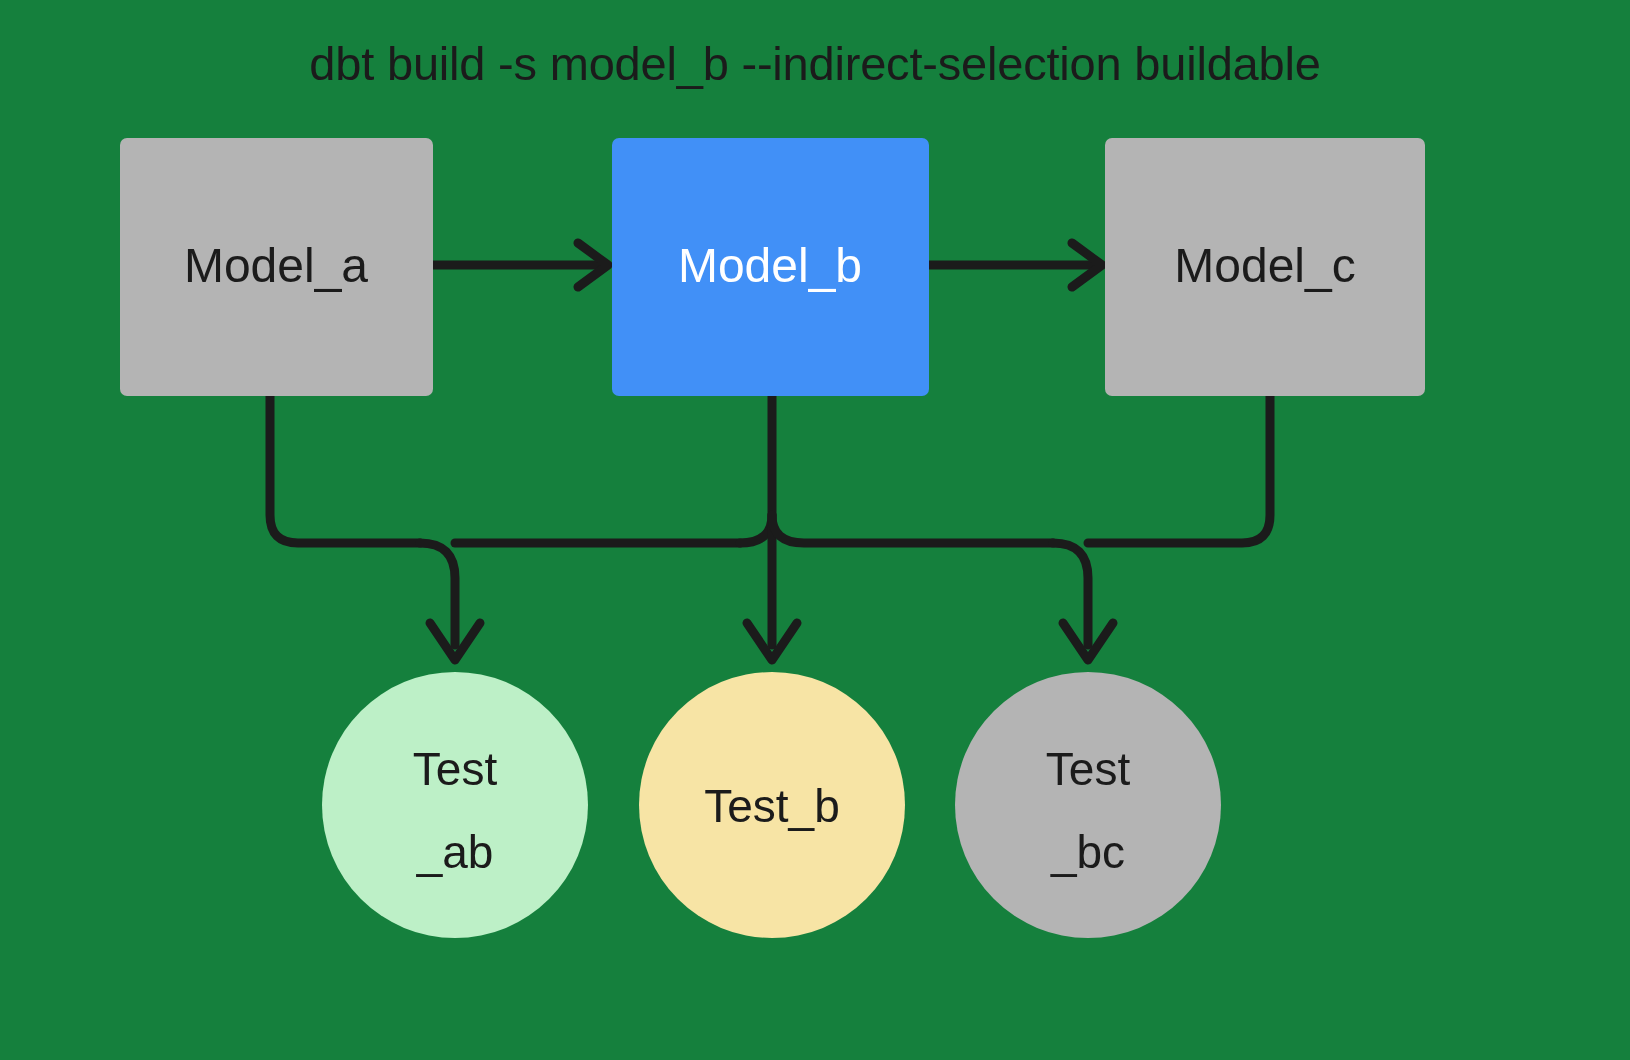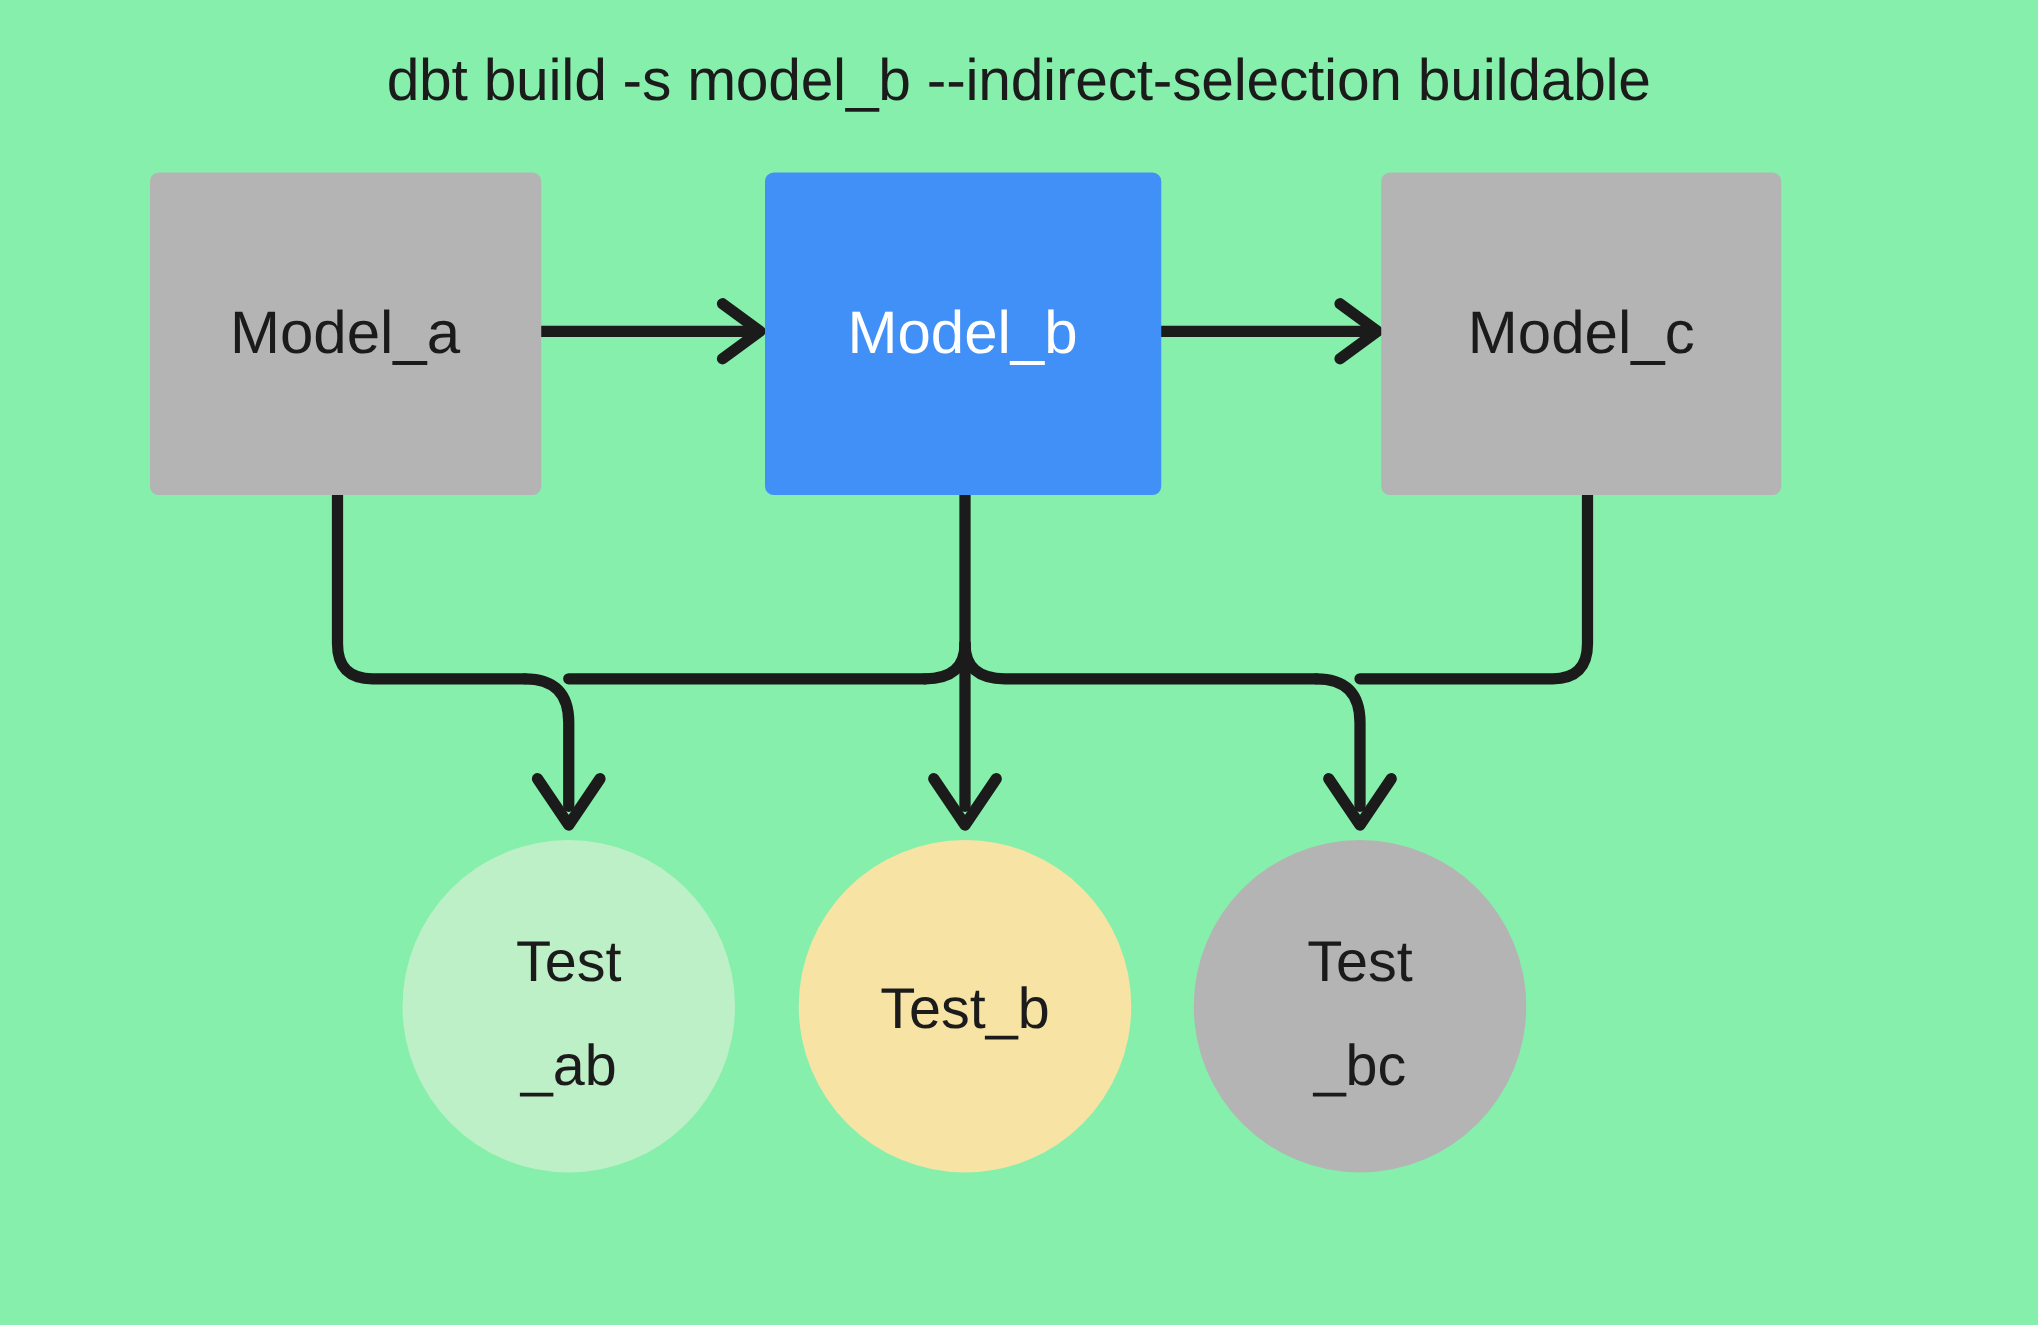--- a/index.html
+++ b/index.html
@@ -10,21 +10,21 @@
   body {
     width: 1630px;
     height: 1060px;
     font-family: "Liberation Sans", sans-serif;
     overflow: hidden;
   }
   #diagram-root {
     position: relative;
     width: 1630px;
     height: 1060px;
-    background: #86efac;
+    background: #15803d;
   }
   svg.diagram-canvas {
     display: block;
     width: 1630px;
     height: 1060px;
   }
   .title-text {
     font-family: "Liberation Sans", sans-serif;
     font-size: 47px;
     fill: #1b1b1b;

